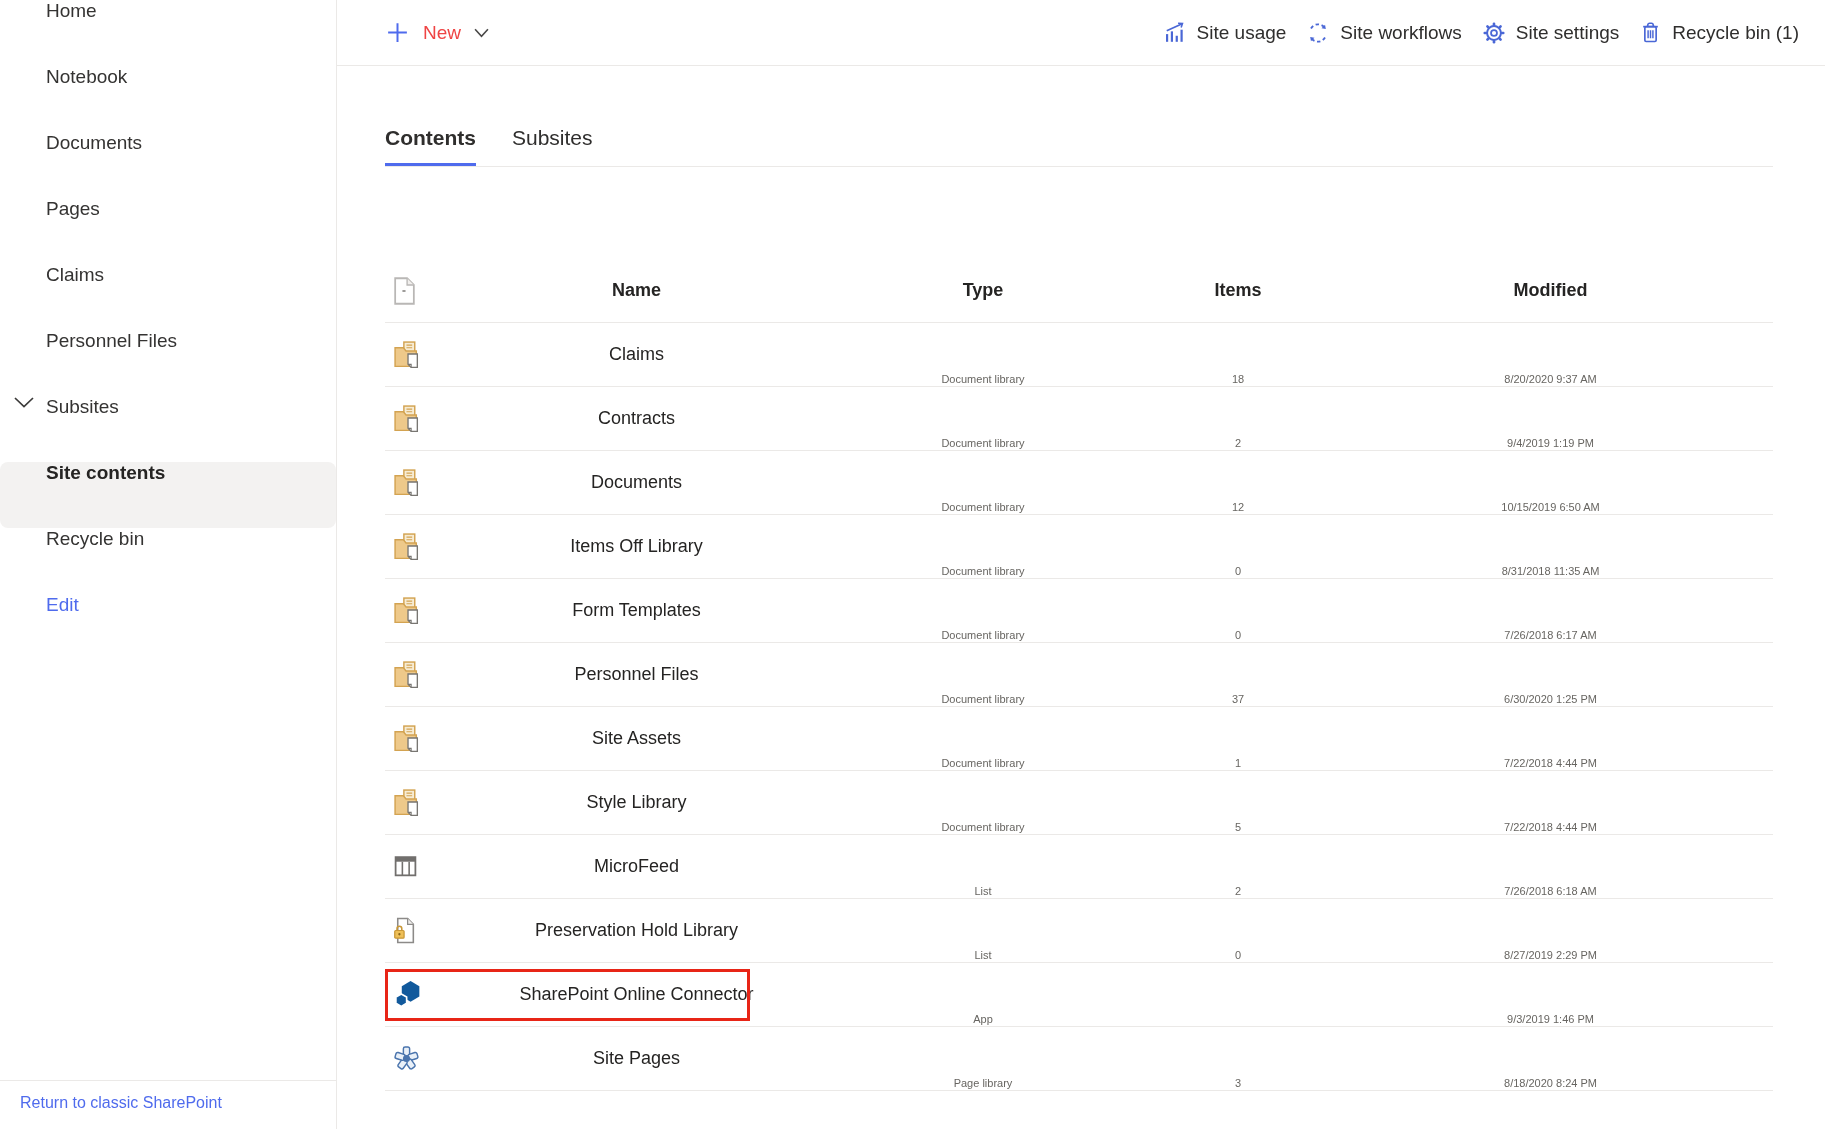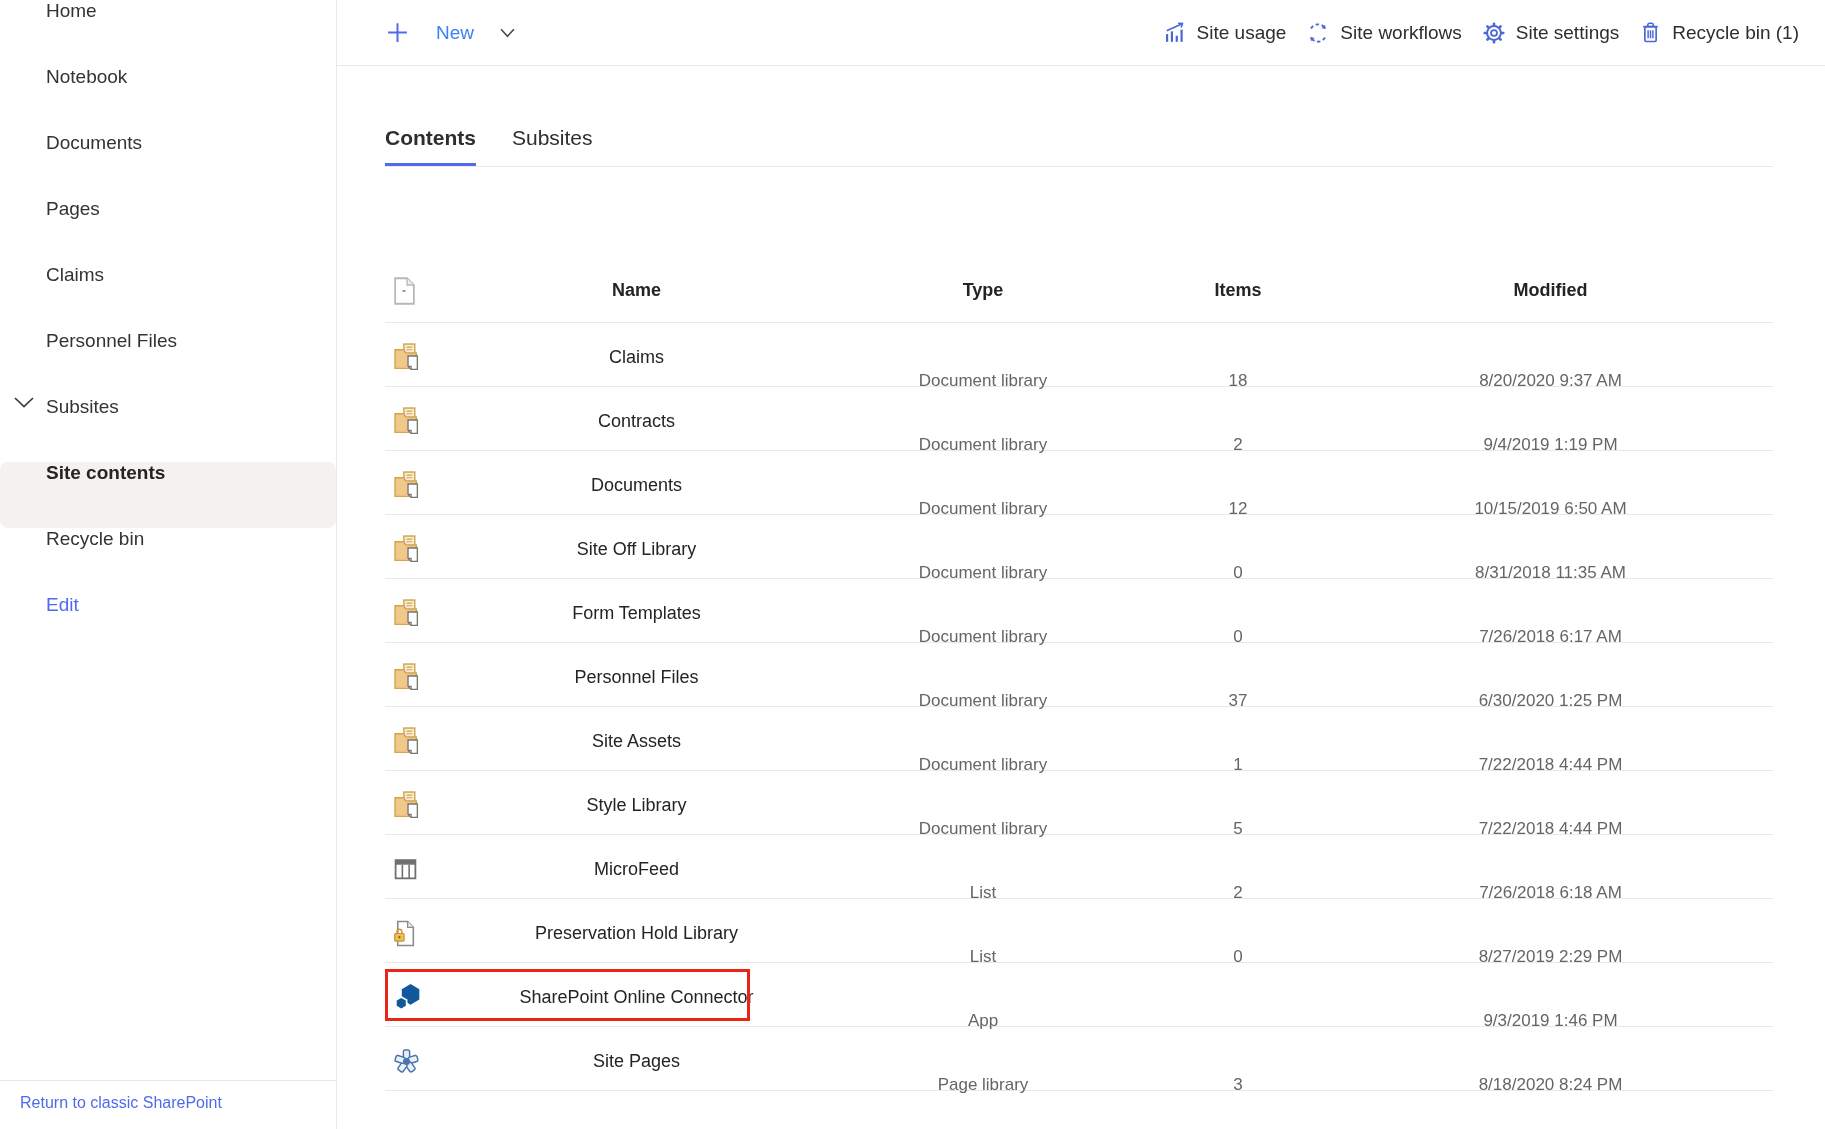--- a/index.html
+++ b/index.html
@@ -44,23 +44,23 @@
   .classic-link { color:var(--accent); font-size:16px; cursor:pointer; text-decoration:none; }
 
   
   .main { flex:1; min-width:0; }
   .command-bar {
     height:66px; border-bottom:1px solid var(--divider);
     display:flex; align-items:center; justify-content:space-between;
     padding:0 26px 0 48px;
   }
   .new-button {
-    display:flex; align-items:center; gap:26px;
+    display:flex; align-items:center; gap:13px;
     background:none; border:none; padding:0; cursor:pointer;
-    font-family:inherit; font-size:19px; color:#3b82f6;
+    font-family:inherit; font-size:19px; color:#ef4444;
   }
   .cmd-actions { display:flex; align-items:center; gap:21px; }
   .cmd-action {
     display:flex; align-items:center; gap:11px;
     background:none; border:none; padding:0; cursor:pointer;
     font-family:inherit; font-size:19px; color:#2f2e2d;
   }
   .cmd-icon { color:var(--icon-blue); flex:0 0 auto; }
 
   .tabs { display:flex; gap:36px; margin:60px 0 0 48px; }
@@ -77,21 +77,21 @@
     display:grid;
     grid-template-columns:70px 363px 330px 180px 1fr;
     align-items:center;
     height:64px;
     border-bottom:1px solid var(--divider);
     position:relative;
   }
   .trow.header { font-weight:700; font-size:18px; color:var(--text-primary); }
   .icon-cell { display:flex; align-items:center; padding-left:8px; }
   .cell-name { font-size:18px; color:var(--text-primary); cursor:pointer; }
-  .cell-dim { font-size:17px; color:var(--text-secondary);margin-top:48px; }
+  .cell-dim { font-size:11px; color:var(--text-secondary);margin-top:48px; }
   .red-box {
     position:absolute; left:0; top:6px;
     width:365px; height:52px;
     border:3px solid var(--red-highlight);
     pointer-events:none;
   }
 </style>
 </head>
 <body>
 
@@ -269,21 +269,21 @@
           <div class="trow">
             <div class="icon-cell">
               <svg width="29" height="28" viewBox="0 0 28 27">
     <rect x="10.5" y="1" width="10.5" height="12" fill="#f7ecd4" stroke="#d3a351" stroke-width="1.4"></rect>
     <path d="M13 4 h5.5 M13 6.5 h5.5" stroke="#d3a351" stroke-width="1.1"></path>
     <path d="M2 6.5 H10 L12.6 9.6 H22.5 V24.5 H2 Z" fill="#eec98a" stroke="#d3a351" stroke-width="1.4"></path>
     <path d="M14.5 12.5 H23.5 V25.5 H17.5 L14.5 22.5 Z" fill="#ffffff" stroke="#787672" stroke-width="1.3"></path>
     <path d="M14.5 22.5 H17.5 V25.5" fill="none" stroke="#787672" stroke-width="1.1"></path>
   </svg>
             </div>
-            <div class="cell-name">Site Off Library</div>
+            <div class="cell-name">Items Off Library</div>
             <div class="cell-dim">Document library</div>
             <div class="cell-dim">0</div>
             <div class="cell-dim">8/31/2018 11:35 AM</div>
           </div>
           <div class="trow">
             <div class="icon-cell">
               <svg width="29" height="28" viewBox="0 0 28 27">
     <rect x="10.5" y="1" width="10.5" height="12" fill="#f7ecd4" stroke="#d3a351" stroke-width="1.4"></rect>
     <path d="M13 4 h5.5 M13 6.5 h5.5" stroke="#d3a351" stroke-width="1.1"></path>
     <path d="M2 6.5 H10 L12.6 9.6 H22.5 V24.5 H2 Z" fill="#eec98a" stroke="#d3a351" stroke-width="1.4"></path>

